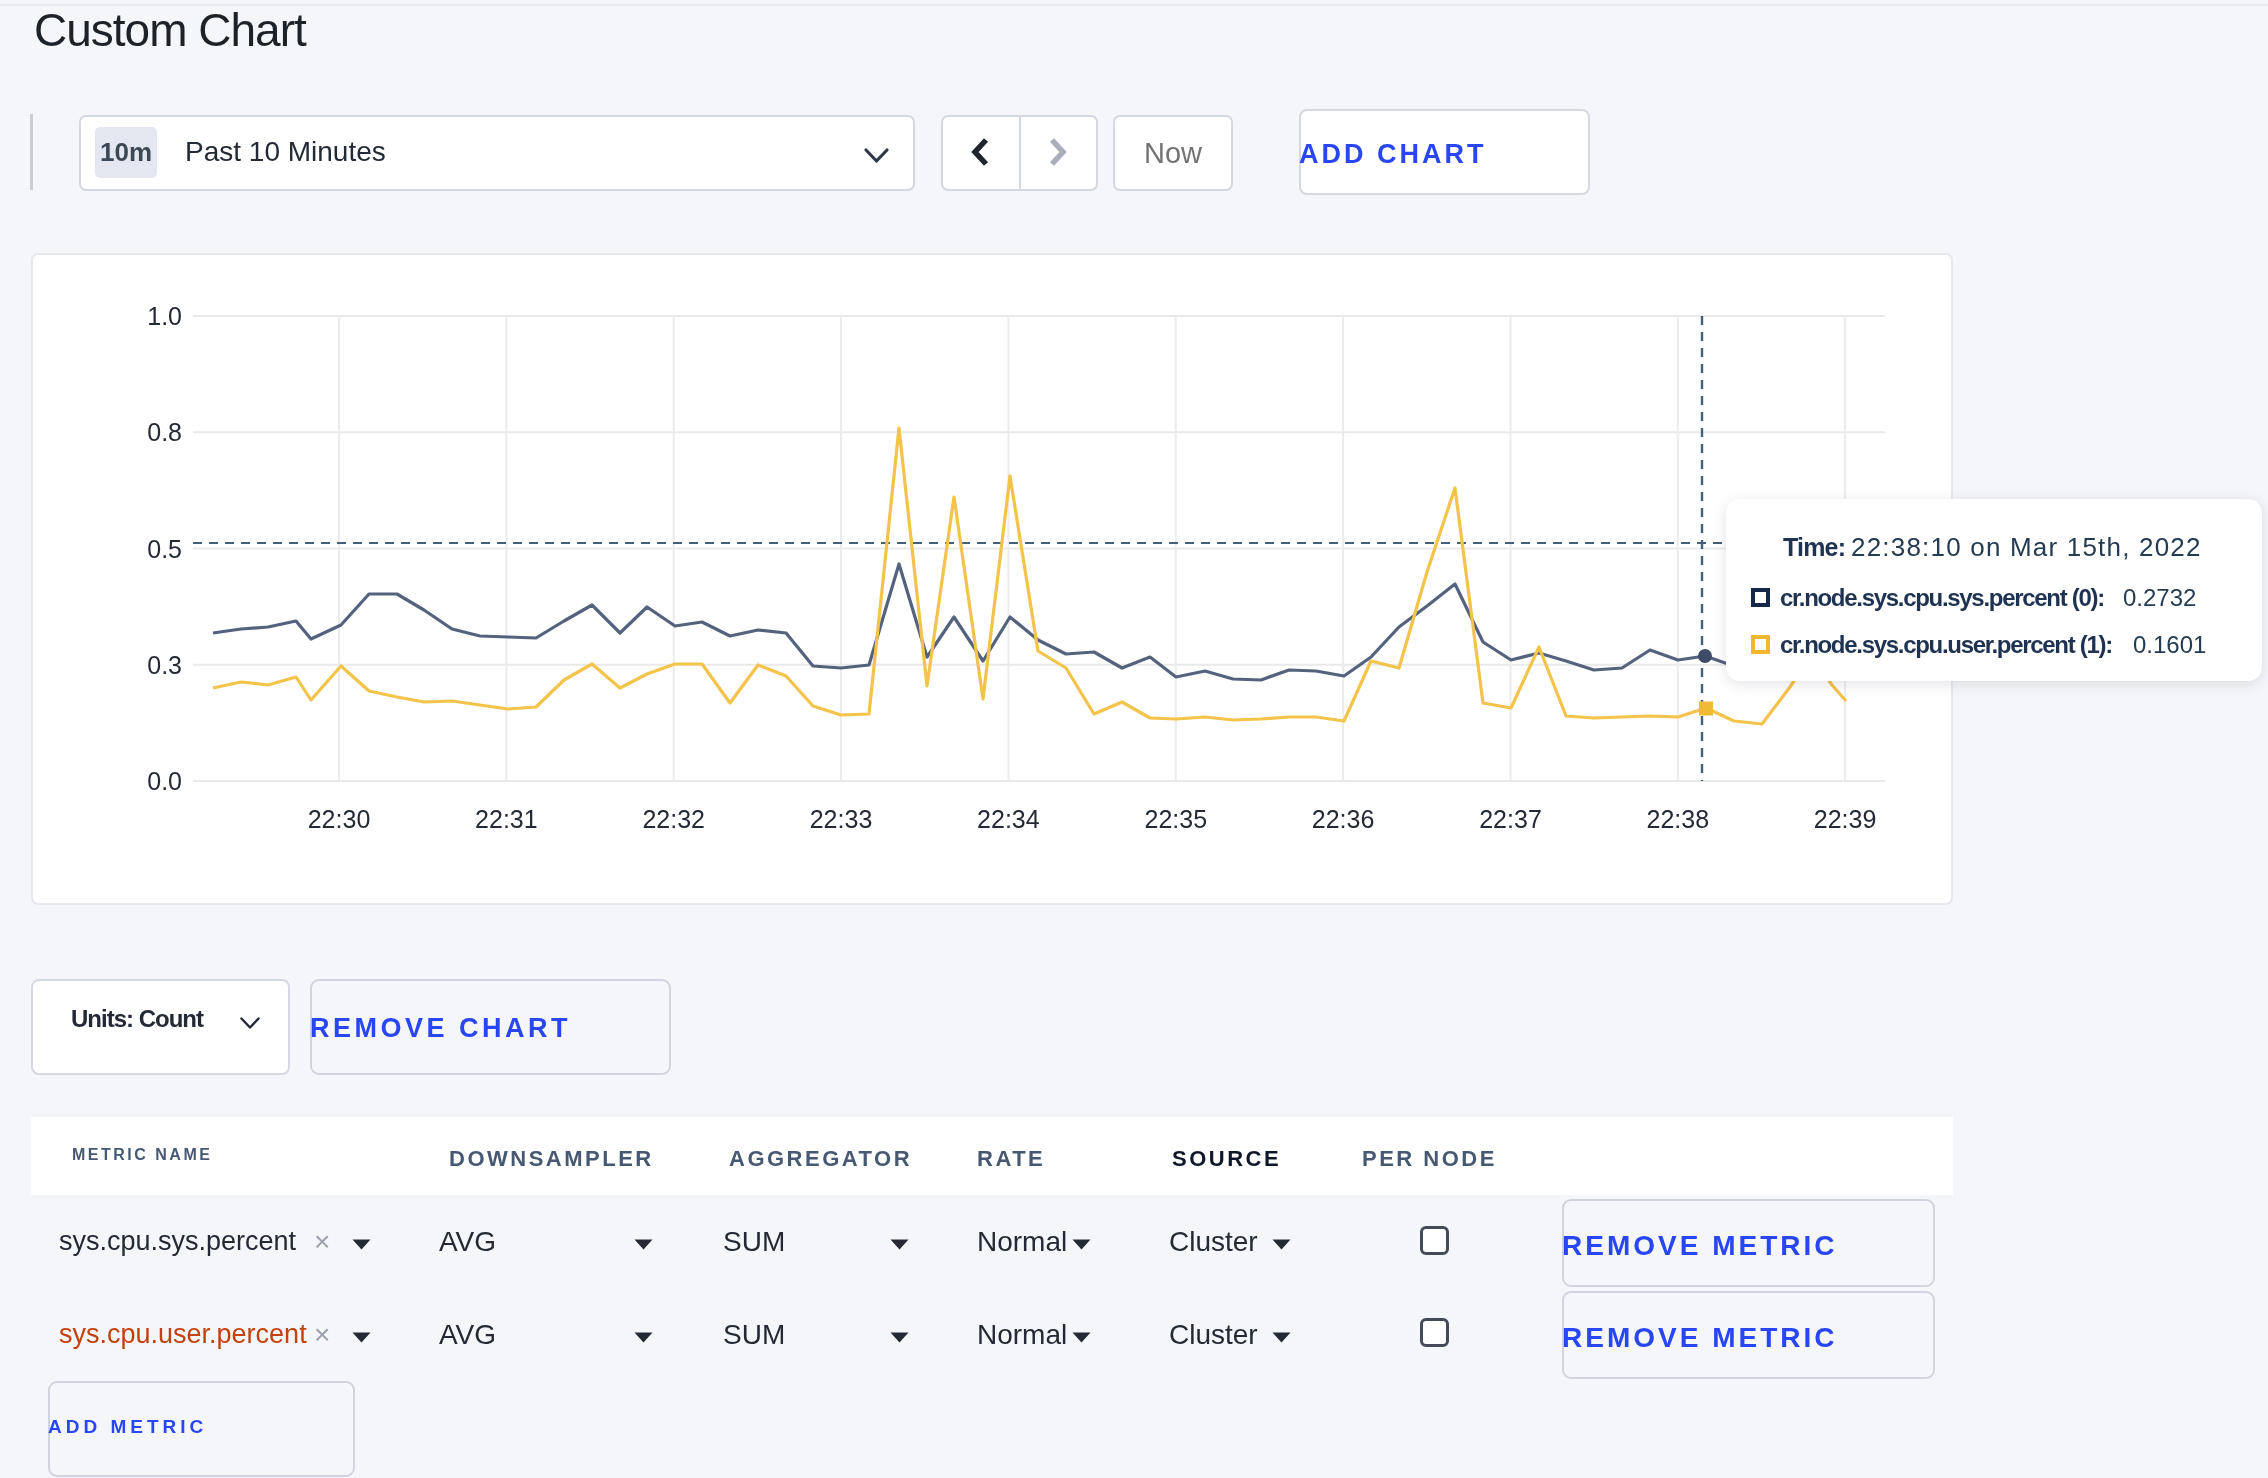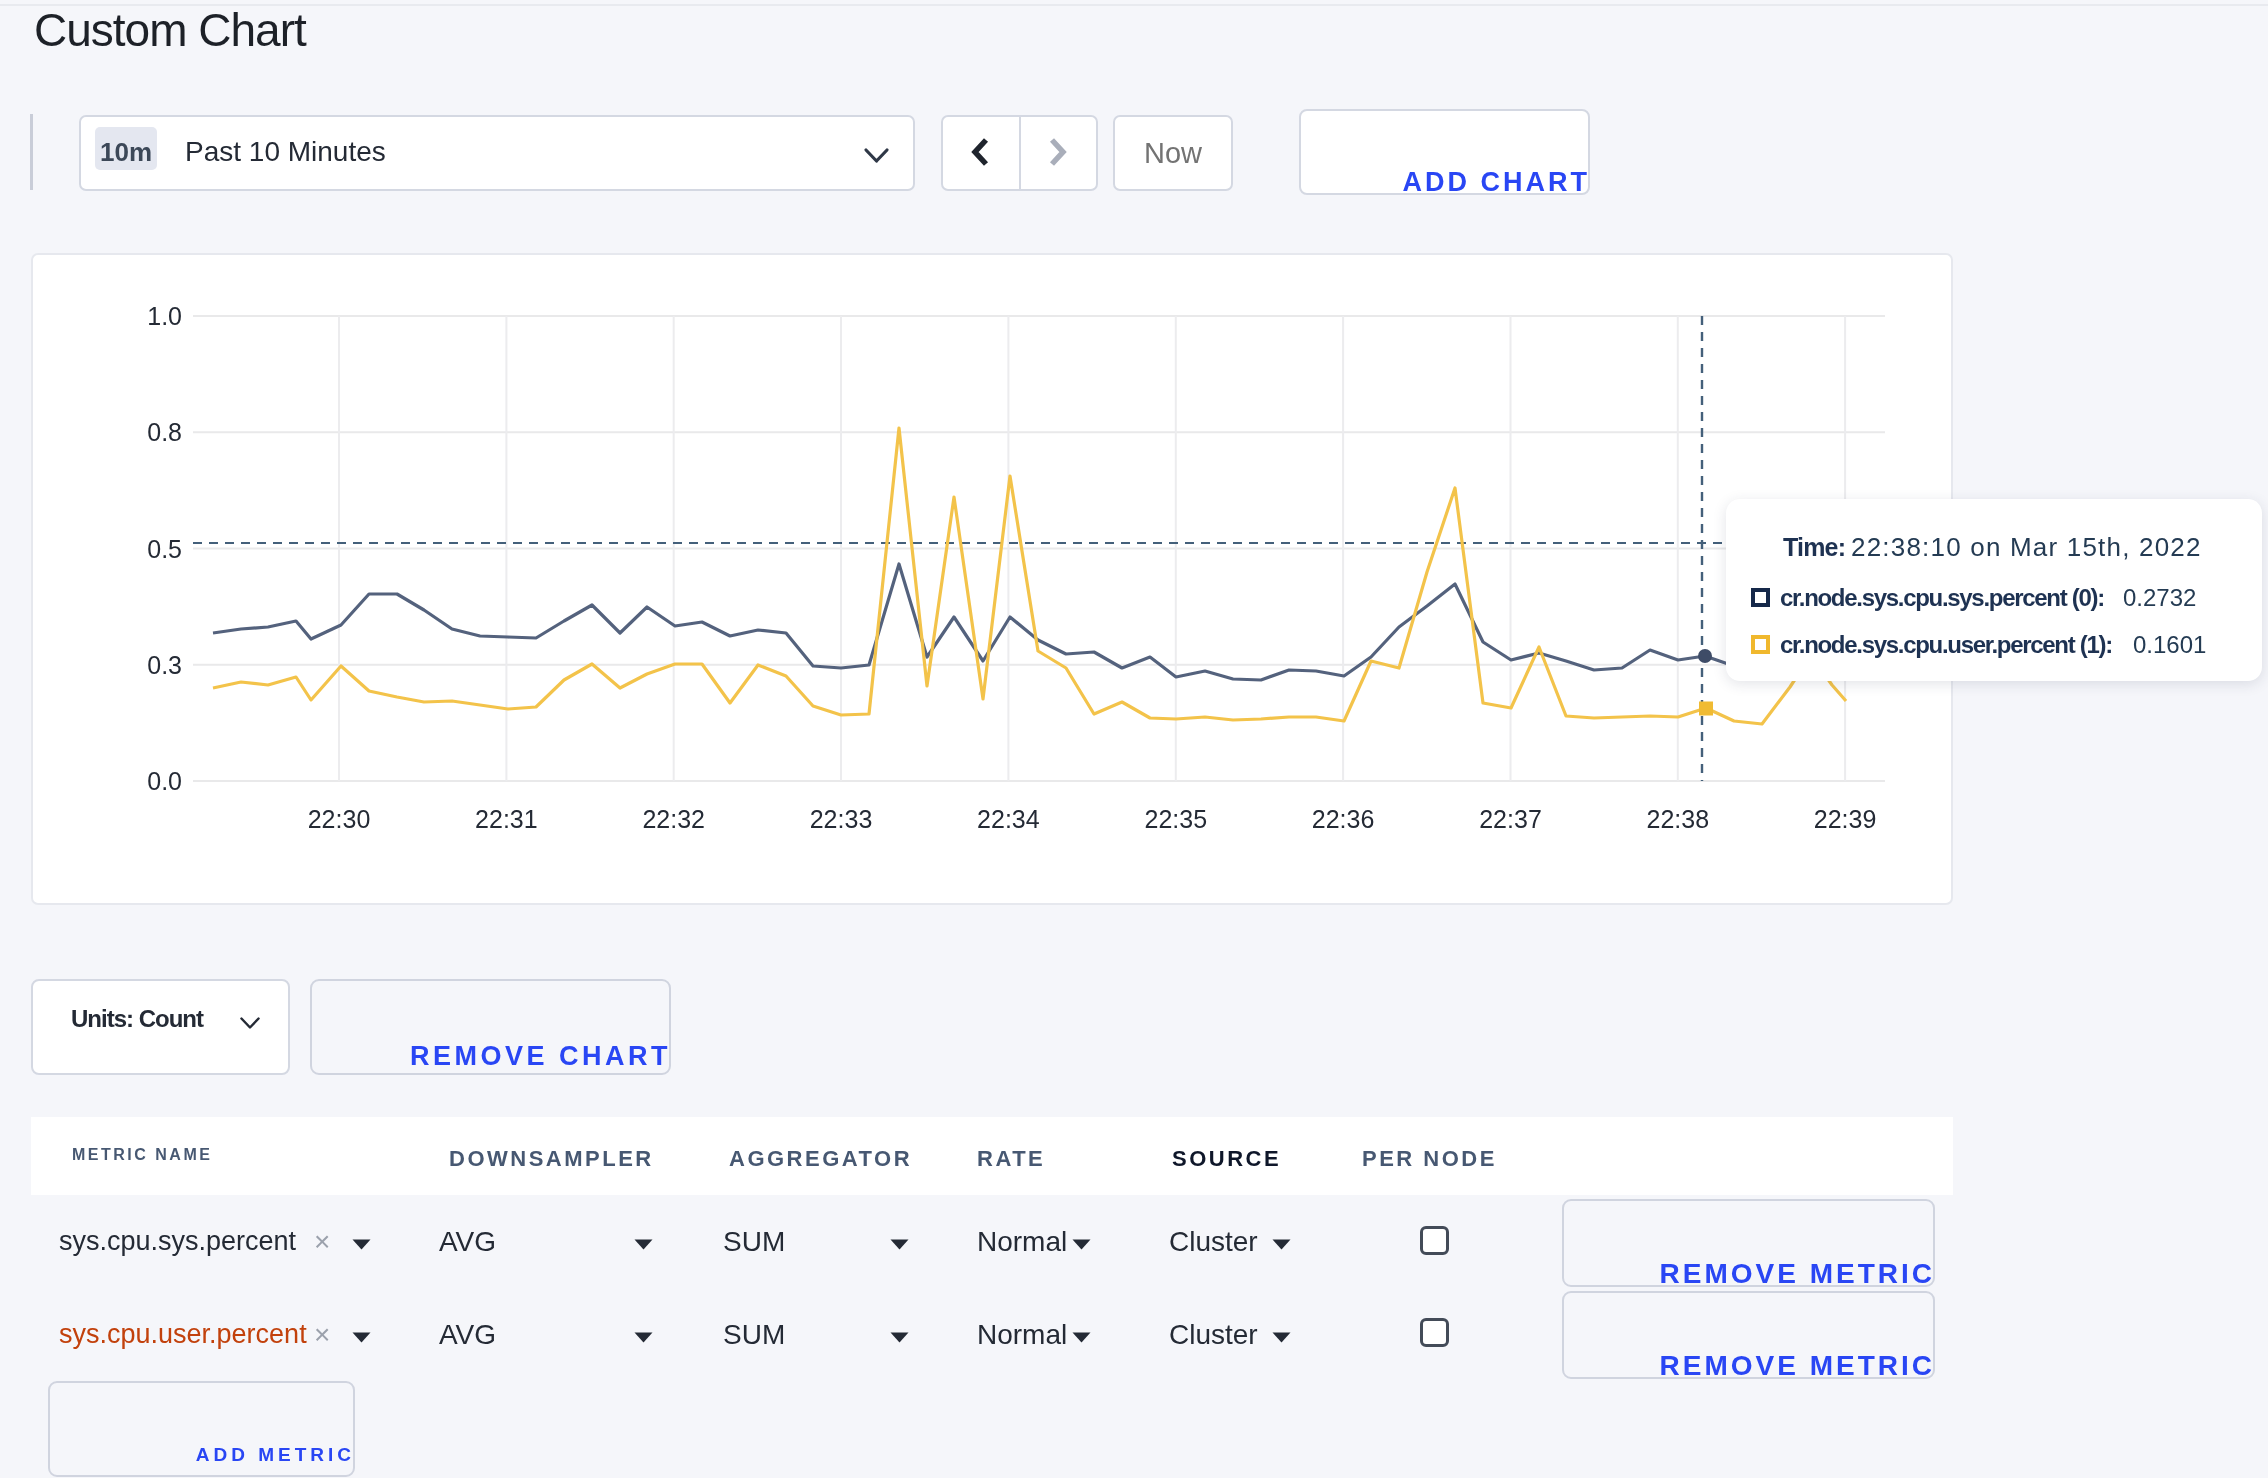--- a/index.html
+++ b/index.html
@@ -1,27 +1,27 @@
 <!DOCTYPE html>
 <html><head><meta charset="utf-8"><title>Custom Chart</title>
 <style>
 * { margin:0; padding:0; box-sizing:border-box; }
 html,body { width:2268px; height:1478px; background:#f5f6fa; font-family:"Liberation Sans", sans-serif; position:relative; overflow:hidden; }
 .abs { position:absolute; }
 .btn { position:absolute; background:#fff; border:2px solid #d4d8e2; border-radius:8px; }
 .ghost { position:absolute; background:transparent; border:2px solid #d0d4df; border-radius:9px; }
-.bluetxt { position:absolute; color:#2946f4; font-weight:bold; text-align:right;margin-top:28px; }
+.bluetxt { position:absolute; color:#2946f4; font-weight:bold; text-align:left; }
 </style></head>
 <body>
 <div class="abs" style="left:0;top:4px;width:2268px;height:2px;background:#e8eaef"></div>
 <div class="abs" style="left:34px;top:3px;font-size:46px;color:#1d2128;font-weight:500;letter-spacing:-1px">Custom Chart</div>
 
 <div class="abs" style="left:30px;top:114px;width:3px;height:76px;background:#c9cdd8"></div>
 <div class="btn" style="left:79px;top:115px;width:836px;height:76px;border-radius:7px"></div>
-<div class="abs" style="left:95px;top:127px;width:62px;height:43px;background:#e4e7f0;border-radius:5px;text-align:center;line-height:51px;font-size:26px;font-weight:bold;color:#3c4858">10m</div>
+<div class="abs" style="left:95px;top:127px;width:62px;height:51px;background:#e4e7f0;border-radius:5px;text-align:center;line-height:51px;font-size:26px;font-weight:bold;color:#3c4858">10m</div>
 <div class="abs" style="left:185px;top:136px;font-size:28px;color:#242a35">Past 10 Minutes</div>
 <svg style="position:absolute;left:862.5px;top:146.5px" width="27" height="17" viewBox="0 0 27 17">
     <path d="M3 3 L13.5 14 L24 3" fill="none" stroke="#2f3847" stroke-width="3.2" stroke-linecap="round" stroke-linejoin="round"></path>
   </svg>
 
 <div class="btn" style="left:941px;top:115px;width:157px;height:76px;border-radius:7px"></div>
 <div class="abs" style="left:1019px;top:116px;width:2px;height:74px;background:#d4d8e2"></div>
 <svg class="abs" style="left:966px;top:135px" width="32" height="34" viewBox="0 0 32 34">
     <path d="M20 5 L9 17 L20 29" fill="none" stroke="#1f242d" stroke-width="5.5" stroke-linecap="butt" stroke-linejoin="miter"></path>
   </svg>

